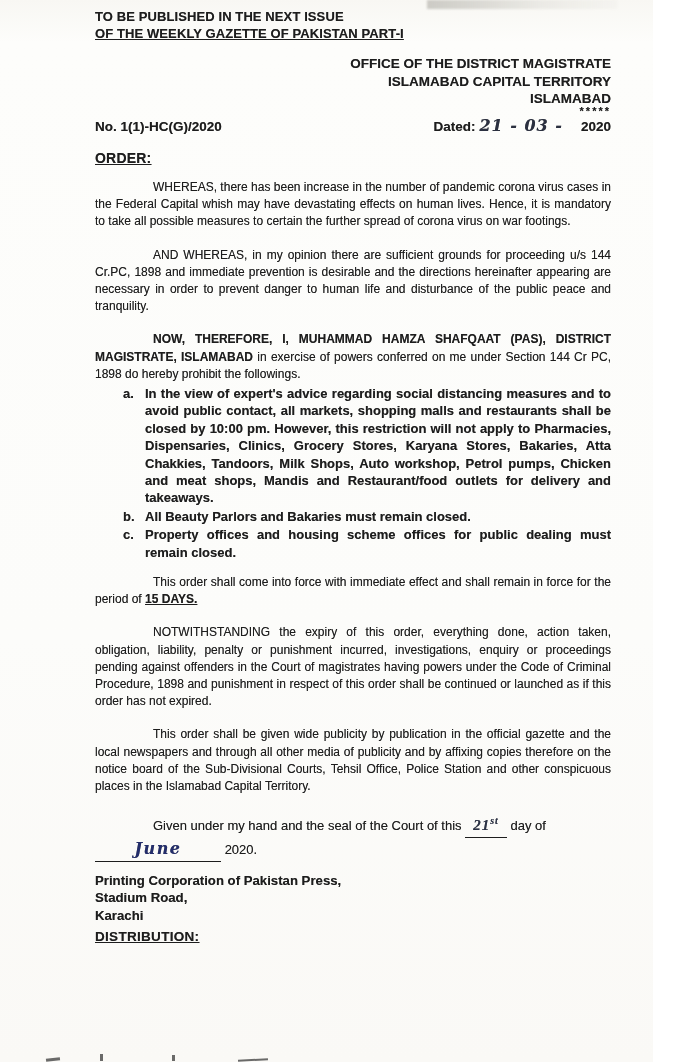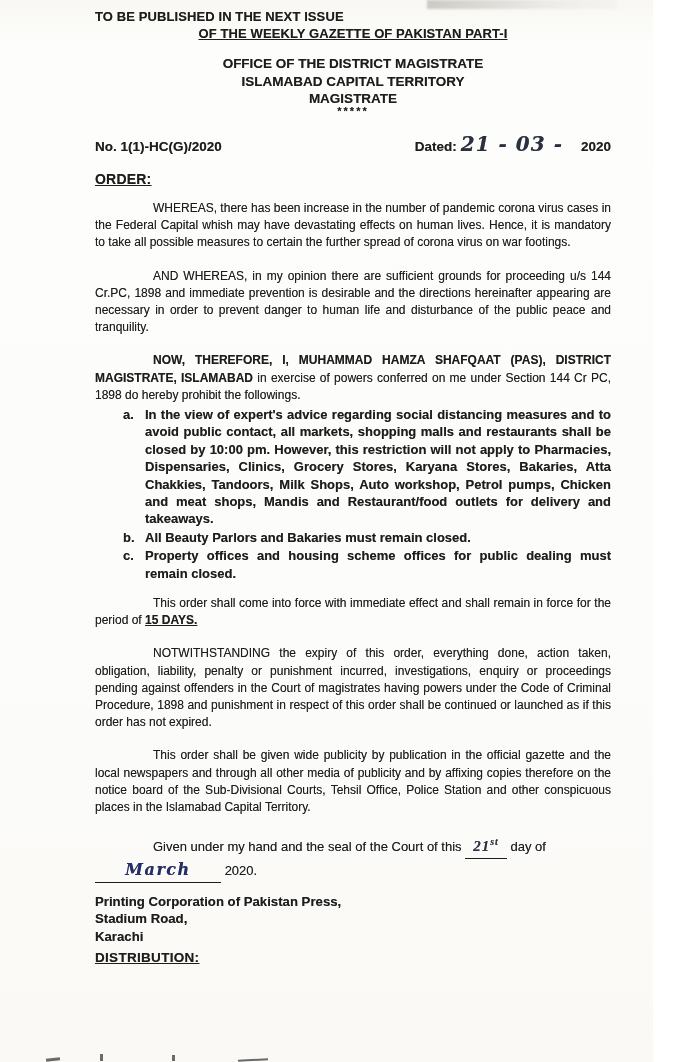--- a/index.html
+++ b/index.html
@@ -17,30 +17,30 @@
     overflow:hidden;
     background:linear-gradient(180deg,#f8f7f3 0%,#fdfdfb 4%,#fcfcfa 60%,#faf9f6 100%);
   }
   .ink{color:#1d1d1d;text-shadow:0 0 .45px rgba(30,30,30,.55);}
   .smudge-top{
     position:absolute;top:0;right:36px;width:190px;height:9px;
     background:linear-gradient(90deg,rgba(150,148,140,.45),rgba(190,188,180,.22) 60%,rgba(210,208,200,.08));
     filter:blur(1px);
   }
   .gazette{font-size:13px;font-weight:700;line-height:1.32;letter-spacing:.1px;}
-  .gazette .u{text-decoration:underline;text-align:center;}
-  .office{ text-align:center;font-weight:700;font-size:13.5px;line-height:1.28;margin-top:13px;}
+  .gazette .u{text-decoration:underline;}
+  .office{ text-align:right;font-weight:700;font-size:13.5px;line-height:1.28;margin-top:13px;}
   .office .stars{font-size:11px;letter-spacing:2px;line-height:.8;}
-  .refrow{display:flex;justify-content:space-between;align-items:baseline;margin-top:16px;font-size:13.5px;font-weight:700;}
+  .refrow{display:flex;justify-content:space-between;align-items:baseline;margin-top:0;font-size:13.5px;font-weight:700;}
   .dated{display:flex;align-items:baseline;}
   .hw{
     font-family:"DejaVu Serif", serif;font-style:italic;font-weight:700;
     letter-spacing:1px;
   }
-  .hw-date{color:#2b3040;font-size:20px;margin:0 4px;text-align:right;}
+  .hw-date{color:#2b3040;font-size:16px;margin:0 4px;text-align:right;}
   .year{margin-left:14px;}
   .order-head{margin-top:15px;font-size:14px;font-weight:700;text-decoration:underline;letter-spacing:.2px;}
   p.body{
     margin:13px 0 0 0;font-size:12px;line-height:17.2px;
     text-align:justify;text-indent:58px;
   }
   p.tight{margin-top:16px;}
   .b{font-weight:700;}
   .list{margin:2px 0 0 0;}
   .li{display:flex;font-size:13px;line-height:17.4px;font-weight:700;text-align:justify;margin-top:1px;}
@@ -71,21 +71,21 @@
   <div class="smudge-top"></div>
 
   <div class="gazette ink">
     <div>TO BE PUBLISHED IN THE NEXT ISSUE</div>
     <div class="u">OF THE WEEKLY GAZETTE OF PAKISTAN PART-I</div>
   </div>
 
   <div class="office ink">
     <div>OFFICE OF THE DISTRICT MAGISTRATE</div>
     <div>ISLAMABAD CAPITAL TERRITORY</div>
-    <div>MAGISTRATE</div>
+    <div>ISLAMABAD</div>
     <div class="stars">*****</div>
   </div>
 
   <div class="refrow ink">
     <div>No. 1(1)-HC(G)/2020</div>
     <div class="dated">
       <span>Dated:</span>
       <span class="hw hw-date">21 - 03 -</span>
       <span class="year">2020</span>
     </div>
@@ -117,21 +117,21 @@
   <p class="body ink"><span>This order shall come into force with immediate effect and shall remain in force for the period of </span><span class="emph">15 DAYS.</span></p>
 
   <p class="body tight ink">NOTWITHSTANDING the expiry of this order, everything done, action taken, obligation, liability, penalty or punishment incurred, investigations, enquiry or proceedings pending against offenders in the Court of magistrates having powers under the Code of Criminal Procedure, 1898 and punishment in respect of this order shall be continued or launched as if this order has not expired.</p>
 
   <p class="body tight ink">This order shall be given wide publicity by publication in the official gazette and the local newspapers and through all other media of publicity and by affixing copies therefore on the notice board of the Sub-Divisional Courts, Tehsil Office, Police Station and other conspicuous places in the Islamabad Capital Territory.</p>
 
   <div class="attest ink">
     <span>Given under my hand and the seal of the Court of this</span>
     <span class="fill"><span class="hw hw-day"><span>21</span><sup>st</sup></span></span>
     <span>day of</span>
-    <span class="fill" style="min-width:110px;text-align:center;"><span class="hw hw-month">March</span></span>
+    <span class="fill" style="min-width:110px;text-align:center;"><span class="hw hw-month">June</span></span>
     <span>2020.</span>
   </div>
 
 
   <div class="addressee ink">
     <div>Printing Corporation of Pakistan Press,</div>
     <div>Stadium Road,</div>
     <div>Karachi</div>
     <div class="dist-head">DISTRIBUTION:</div>
   </div>

